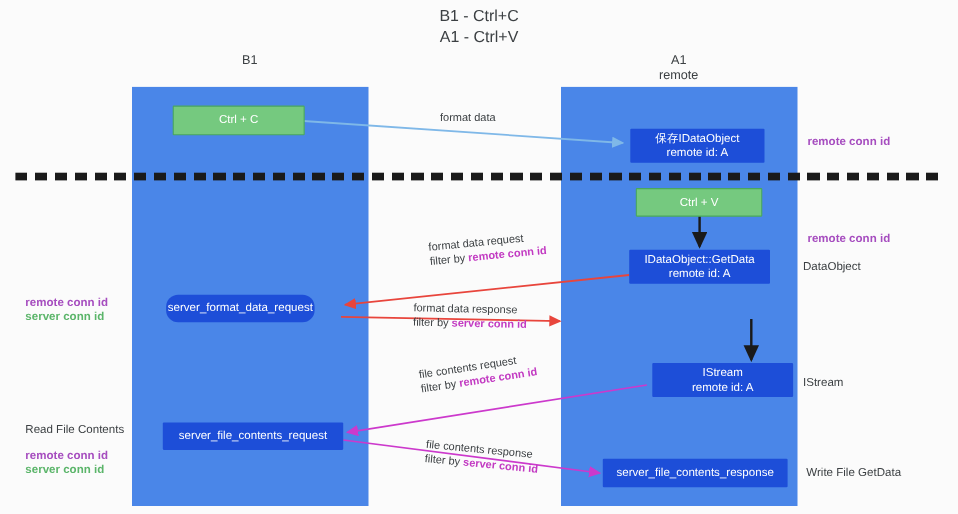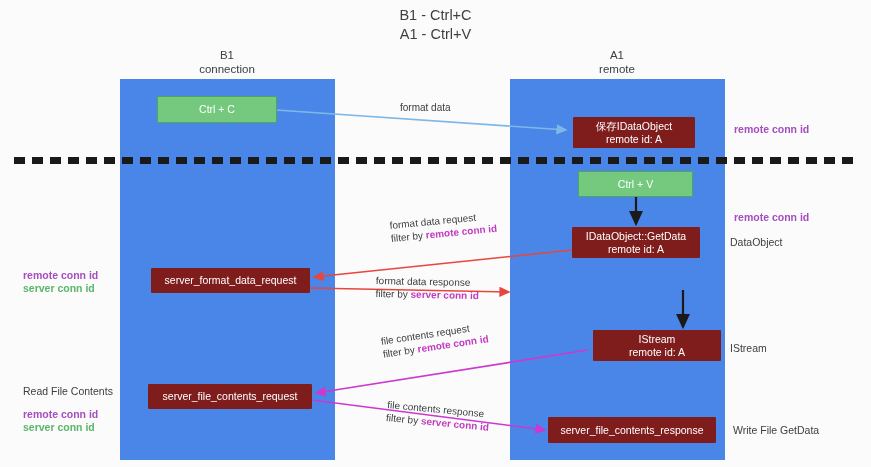--- a/index.html
+++ b/index.html
@@ -67,21 +67,21 @@
     flex-direction: column;
     align-items: center;
     justify-content: center;
     color: #ffffff;
     font-size: 10.5px;
     line-height: 13px;
     text-align: center;
     border-radius: 1px;
   }
   .node.green  { background: #75c97f; border: 1px solid #4aa85c; }
-  .node.orange { background: #7f1d1d; }
+  .node.orange { background: #1d4ed8; }
 
   .node .l1 { display: block; }
   .node .l2 { display: block; }
 
   
   .lbl {
     position: absolute;
     font-size: 10.5px;
     line-height: 13px;
     color: #3c4043;
@@ -114,21 +114,20 @@
 
 <div id="root">
 
   <div class="title">
     <div>B1 - Ctrl+C</div>
     <div>A1 - Ctrl+V</div>
   </div>
 
   <div class="col-head" style="left:147px; top:48px;">
     <div>B1</div>
-    <div>connection</div>
   </div>
   <div class="col-head" style="left:537px; top:48px;">
     <div>A1</div>
     <div>remote</div>
   </div>
 
   <div class="lane left"></div>
   <div class="lane right"></div>
 
   <svg class="edges">
@@ -175,21 +174,21 @@
 
   <div class="node green" style="left:578px; top:171px; width:115px; height:26px;">
     <span class="l1">Ctrl + V</span>
   </div>
 
   <div class="node orange" style="left:572px; top:227px; width:128px; height:31px;">
     <span class="l1">IDataObject::GetData</span>
     <span class="l2">remote id: A</span>
   </div>
 
-  <div class="node orange" style="left:151px; top:268px; width:159px; height:25px;">
+  <div class="node orange" style="left:151px; top:268px; width:135px; height:25px;border-radius:11px;">
     <span class="l1">server_format_data_request</span>
   </div>
 
 
   <div class="node orange" style="left:593px; top:330px; width:128px; height:31px;">
     <span class="l1">IStream</span>
     <span class="l2">remote id: A</span>
   </div>
 
   <div class="node orange" style="left:148px; top:384px; width:164px; height:25px;">

